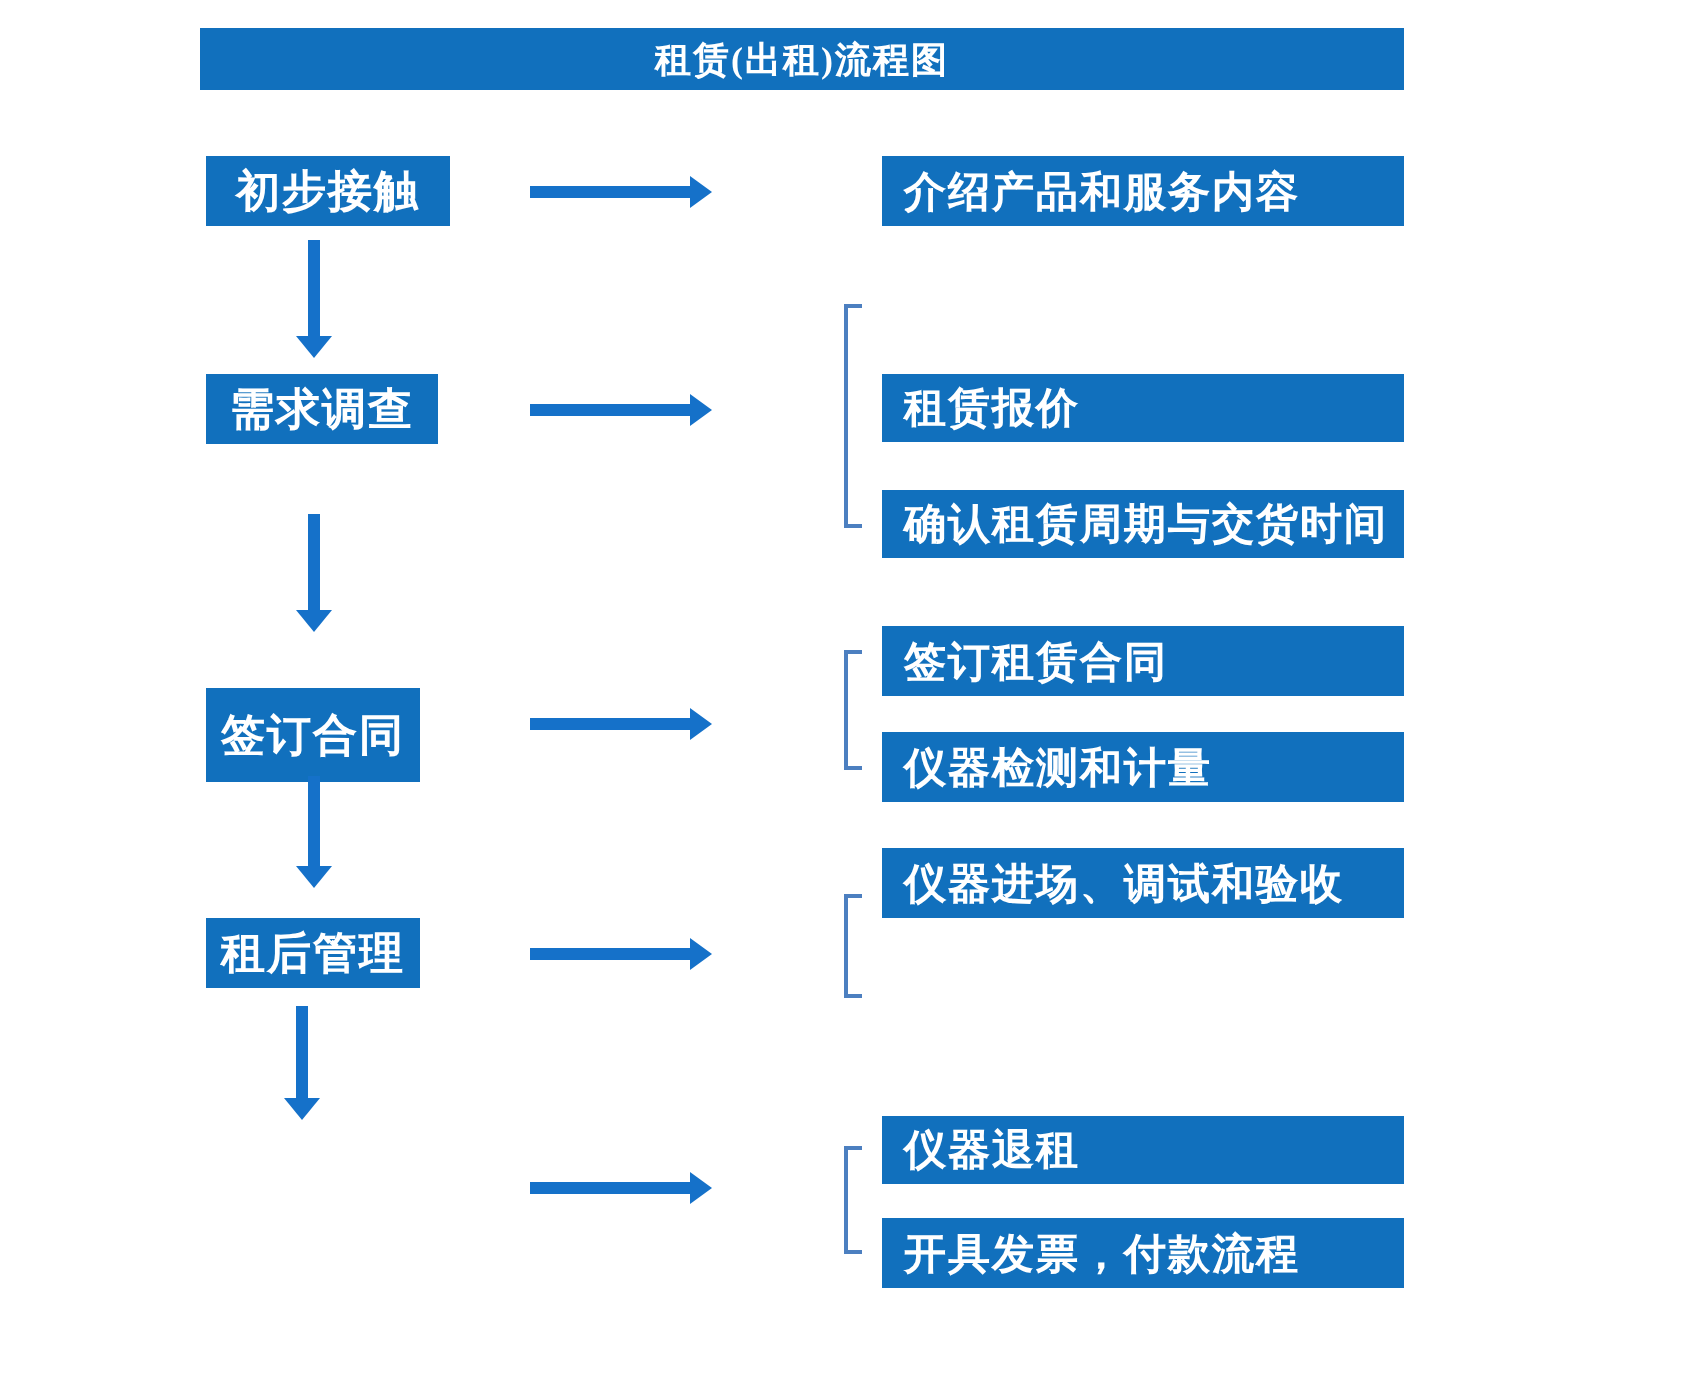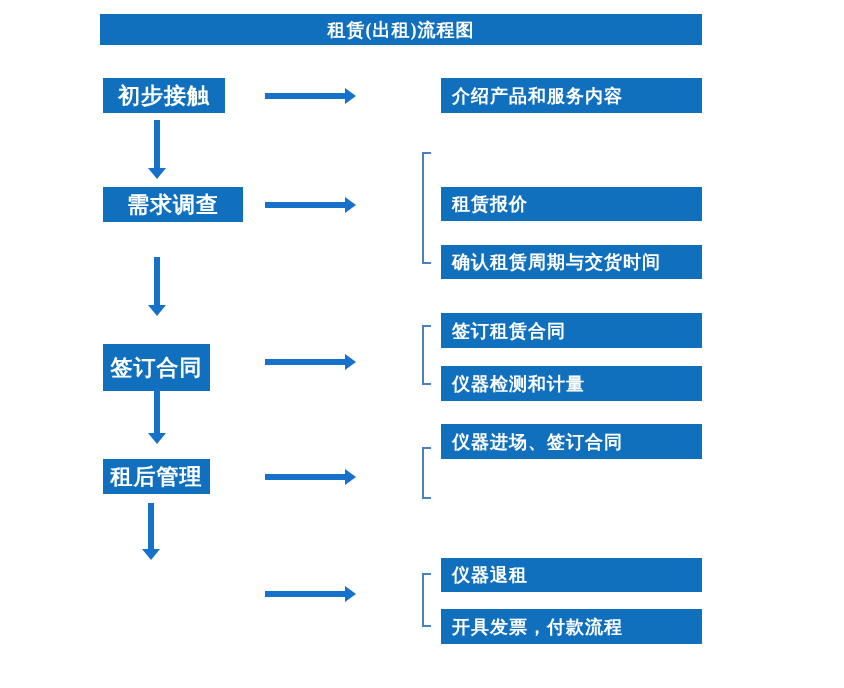--- a/index.html
+++ b/index.html
@@ -41,21 +41,21 @@
     display: flex; align-items: center; justify-content: center;
     letter-spacing: 1px;
   }
 
   .detail-box {
     position: absolute;
     left: 441px; width: 261px; height: 34px;
     background: var(--box);
     color: var(--text);
     font-weight: bold;
-    font-size: 18px;
+    font-size: 21px;
     display: flex; align-items: center;
     padding-left: 11px;
     letter-spacing: 1px;
   }
 
   
   .harrow {
     position: absolute;
     left: 265px; width: 91px; height: 16px;
   }
@@ -102,21 +102,21 @@
   }
 </style>
 </head>
 <body>
 
 <div class="canvas">
 
   <div class="title-banner">租赁(出租)流程图</div>
 
   <div class="step-box" style="left:103px; top:78px; width:122px; height:35px;">初步接触</div>
-  <div class="step-box" style="left:103px; top:187px; width:140px; height:35px;">需求调查</div>
+  <div class="step-box" style="left:103px; top:187px; width:116px; height:35px;">需求调查</div>
   <div class="step-box" style="left:103px; top:344px; width:107px; height:47px;text-align:center;">签订合同</div>
   <div class="step-box" style="left:103px; top:459px; width:107px; height:35px;">租后管理</div>
 
   <div class="varrow" style="left:148px; top:120px; height:59px;">
     <div class="shaft"></div>
     <div class="head"></div>
   </div>
   <div class="varrow" style="left:148px; top:257px; height:59px;">
     <div class="shaft"></div>
     <div class="head"></div>
@@ -157,18 +157,18 @@
   <div class="bracket" style="top:573px; height:54px;"></div>
 
   <div class="detail-box" style="top:78px; height:35px;">介绍产品和服务内容</div>
 
   <div class="detail-box" style="top:187px;">租赁报价</div>
   <div class="detail-box" style="top:245px;">确认租赁周期与交货时间</div>
 
   <div class="detail-box" style="top:313px; height:35px;">签订租赁合同</div>
   <div class="detail-box" style="top:366px; height:35px;font-family:Liberation Mono, monospace;">仪器检测和计量</div>
 
-  <div class="detail-box" style="top:424px; height:35px;">仪器进场、签订合同</div>
+  <div class="detail-box" style="top:424px; height:35px;">仪器进场、调试和验收</div>
 
   <div class="detail-box" style="top:558px;">仪器退租</div>
   <div class="detail-box" style="top:609px; height:35px;">开具发票，付款流程</div>
 
 </div>
 
 </body></html>

